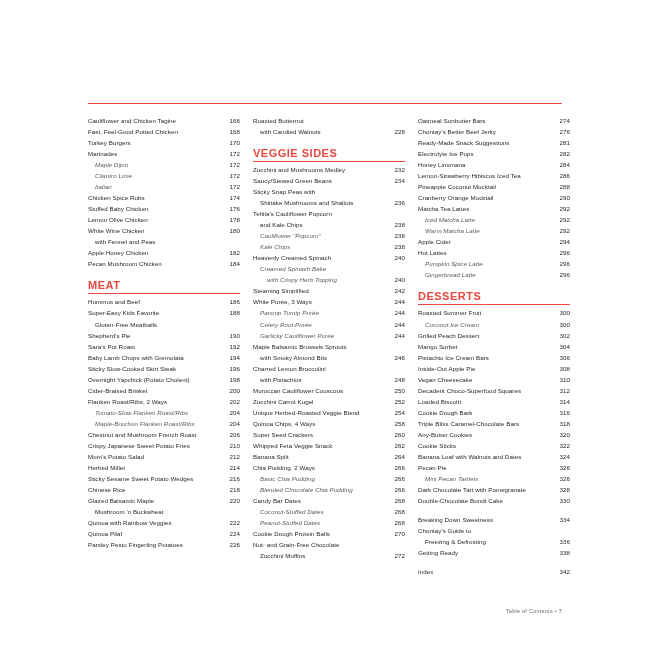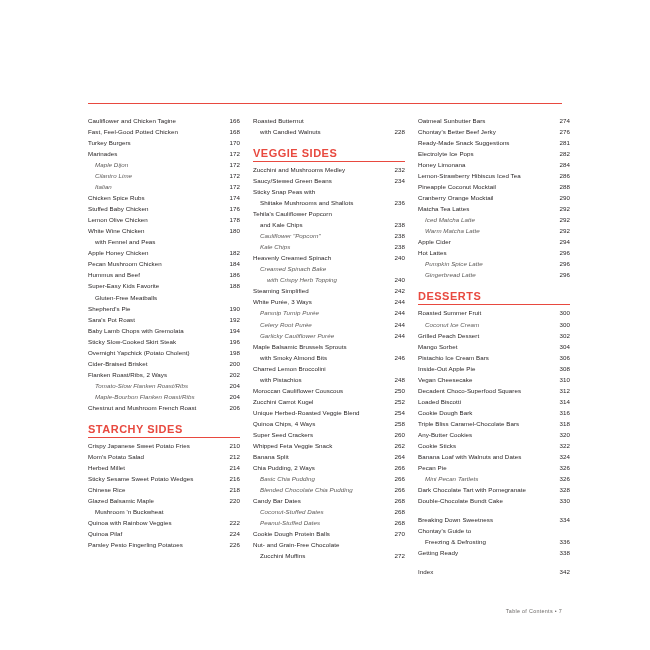--- a/index.html
+++ b/index.html
@@ -147,20 +147,21 @@
           </div>
           <div class="entry">
             <span class="t">Apple Honey Chicken</span>
             <span class="p">182</span>
           </div>
           <div class="entry">
             <span class="t">Pecan Mushroom Chicken</span>
             <span class="p">184</span>
           </div>
         </div>
+        <div class="sec-head">MEAT</div>
         <div>
           <div class="entry">
             <span class="t">Hummus and Beef</span>
             <span class="p">186</span>
           </div>
           <div class="entry">
             <span class="t">Super-Easy Kids Favorite</span>
             <span class="p">188</span>
           </div>
           <div class="entry cont">
@@ -201,21 +202,20 @@
           </div>
           <div class="entry sub">
             <span class="t">Maple-Bourbon Flanken Roast/Ribs</span>
             <span class="p">204</span>
           </div>
           <div class="entry">
             <span class="t">Chestnut and Mushroom French Roast</span>
             <span class="p">206</span>
           </div>
         </div>
-        <div class="sec-head">STARCHY SIDES</div>
         <div>
           <div class="entry">
             <span class="t">Crispy Japanese Sweet Potato Fries</span>
             <span class="p">210</span>
           </div>
           <div class="entry">
             <span class="t">Mom's Potato Salad</span>
             <span class="p">212</span>
           </div>
           <div class="entry">

